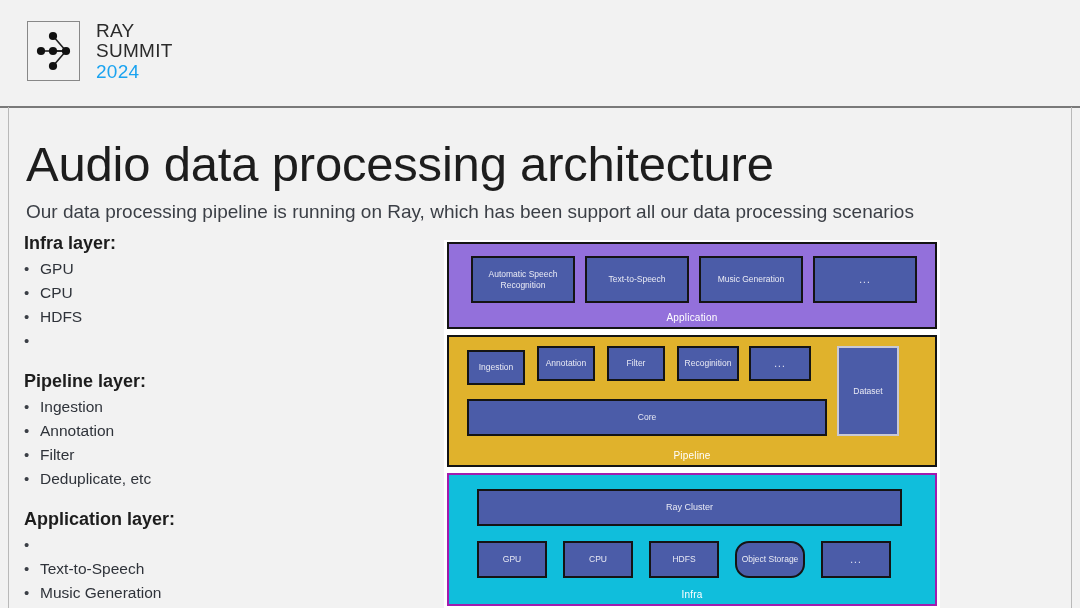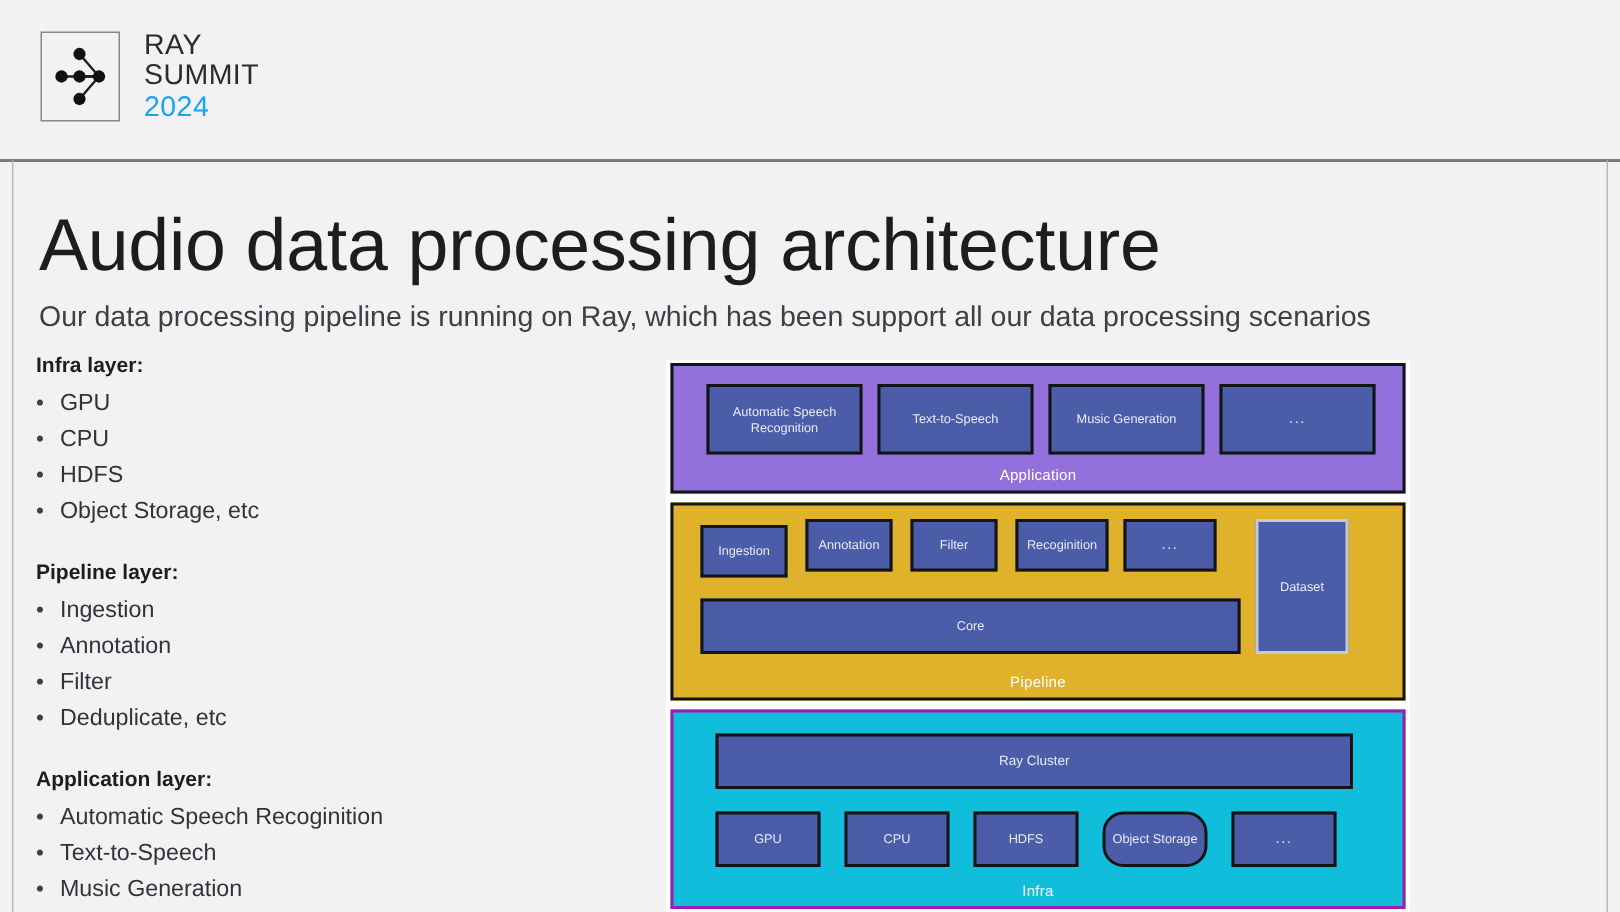--- a/index.html
+++ b/index.html
@@ -100,21 +100,21 @@
     white-space: nowrap;
   }
 
   
   #bullets {
     position: absolute;
     left: 24px; top: 232px;
     width: 400px;
   }
   .group-heading {
-    font-size: 14px;
+    font-size: 18px;
     font-weight: bold;
     color: #1d1d1d;
     margin: 0 0 3px 0;
     line-height: 22px;
   }
   .group-spacer { height: 17px; }
   .bullet-row {
     display: flex;
     align-items: baseline;
     line-height: 24px;
@@ -260,21 +260,20 @@
       <div class="bullet-row">
         <span class="bullet-dot">•</span>
         <span class="bullet-label">CPU</span>
       </div>
       <div class="bullet-row">
         <span class="bullet-dot">•</span>
         <span class="bullet-label">HDFS</span>
       </div>
       <div class="bullet-row">
         <span class="bullet-dot">•</span>
-        <span class="bullet-label">Object Storage, etc</span>
       </div>
     </div>
 
     <div class="group-spacer"></div>
 
     <div>
       <div class="group-heading">Pipeline layer:</div>
       <div class="bullet-row">
         <span class="bullet-dot">•</span>
         <span class="bullet-label">Ingestion</span>
@@ -292,21 +291,20 @@
         <span class="bullet-label">Deduplicate, etc</span>
       </div>
     </div>
 
     <div class="group-spacer"></div>
 
     <div>
       <div class="group-heading">Application layer:</div>
       <div class="bullet-row">
         <span class="bullet-dot">•</span>
-        <span class="bullet-label">Automatic Speech Recoginition</span>
       </div>
       <div class="bullet-row">
         <span class="bullet-dot">•</span>
         <span class="bullet-label">Text-to-Speech</span>
       </div>
       <div class="bullet-row">
         <span class="bullet-dot">•</span>
         <span class="bullet-label">Music Generation</span>
       </div>
     </div>

